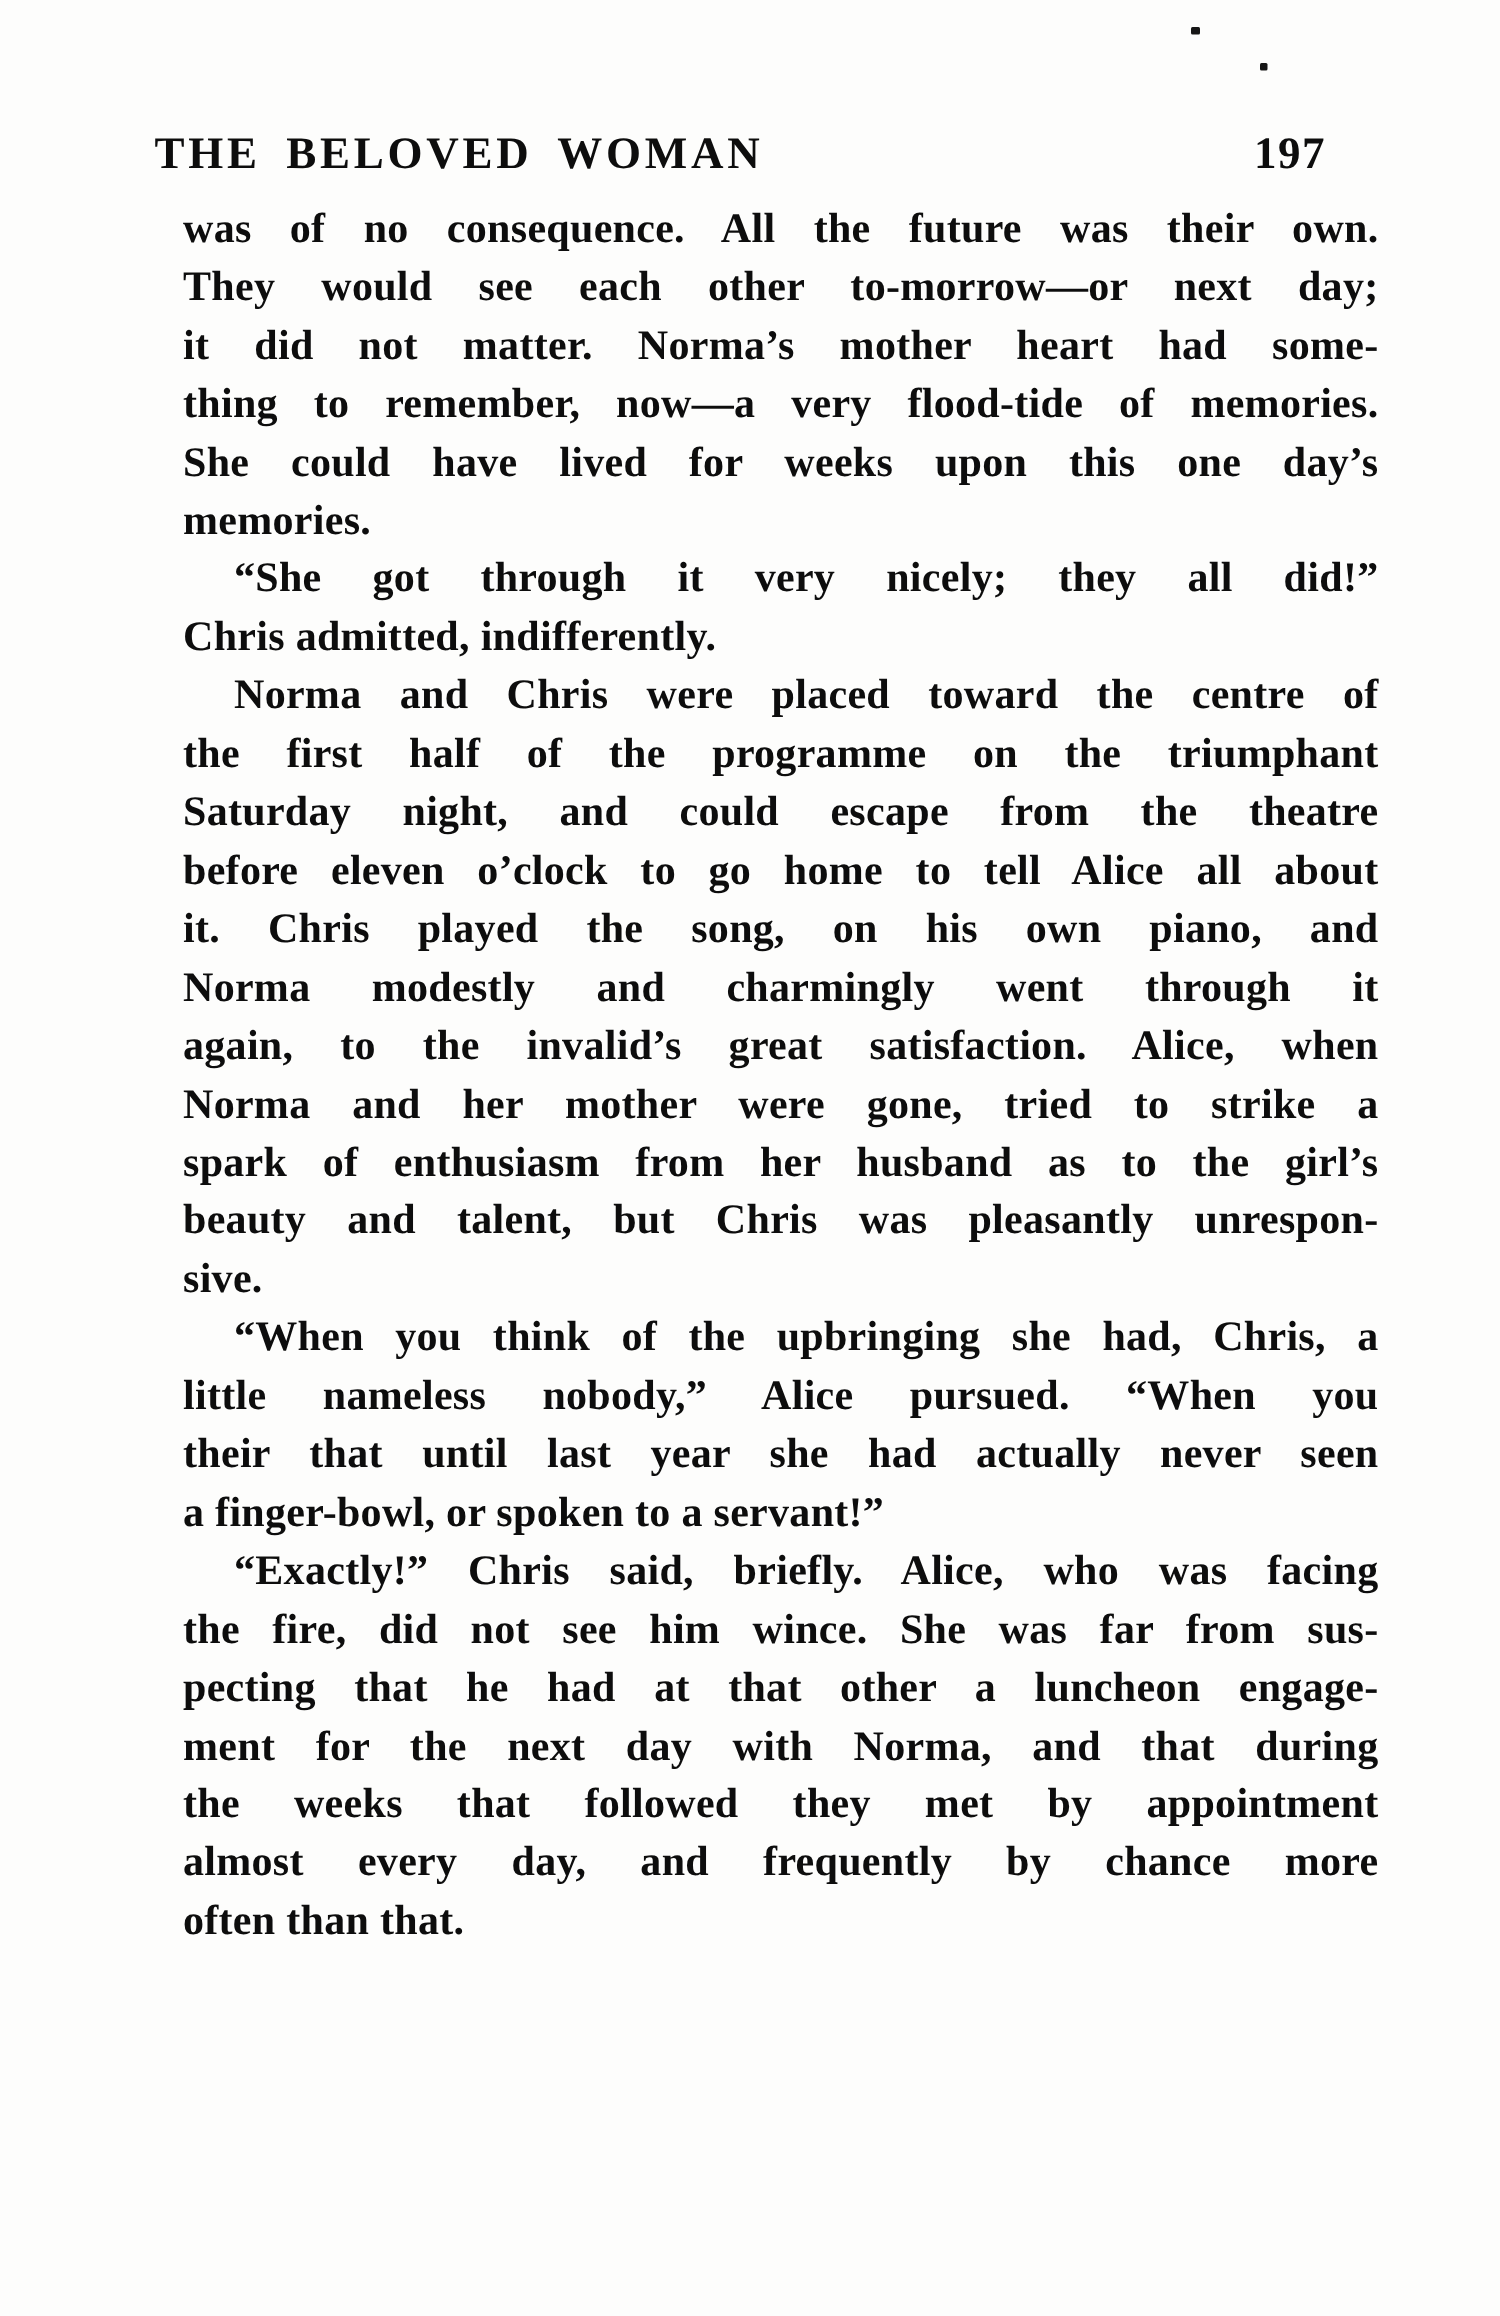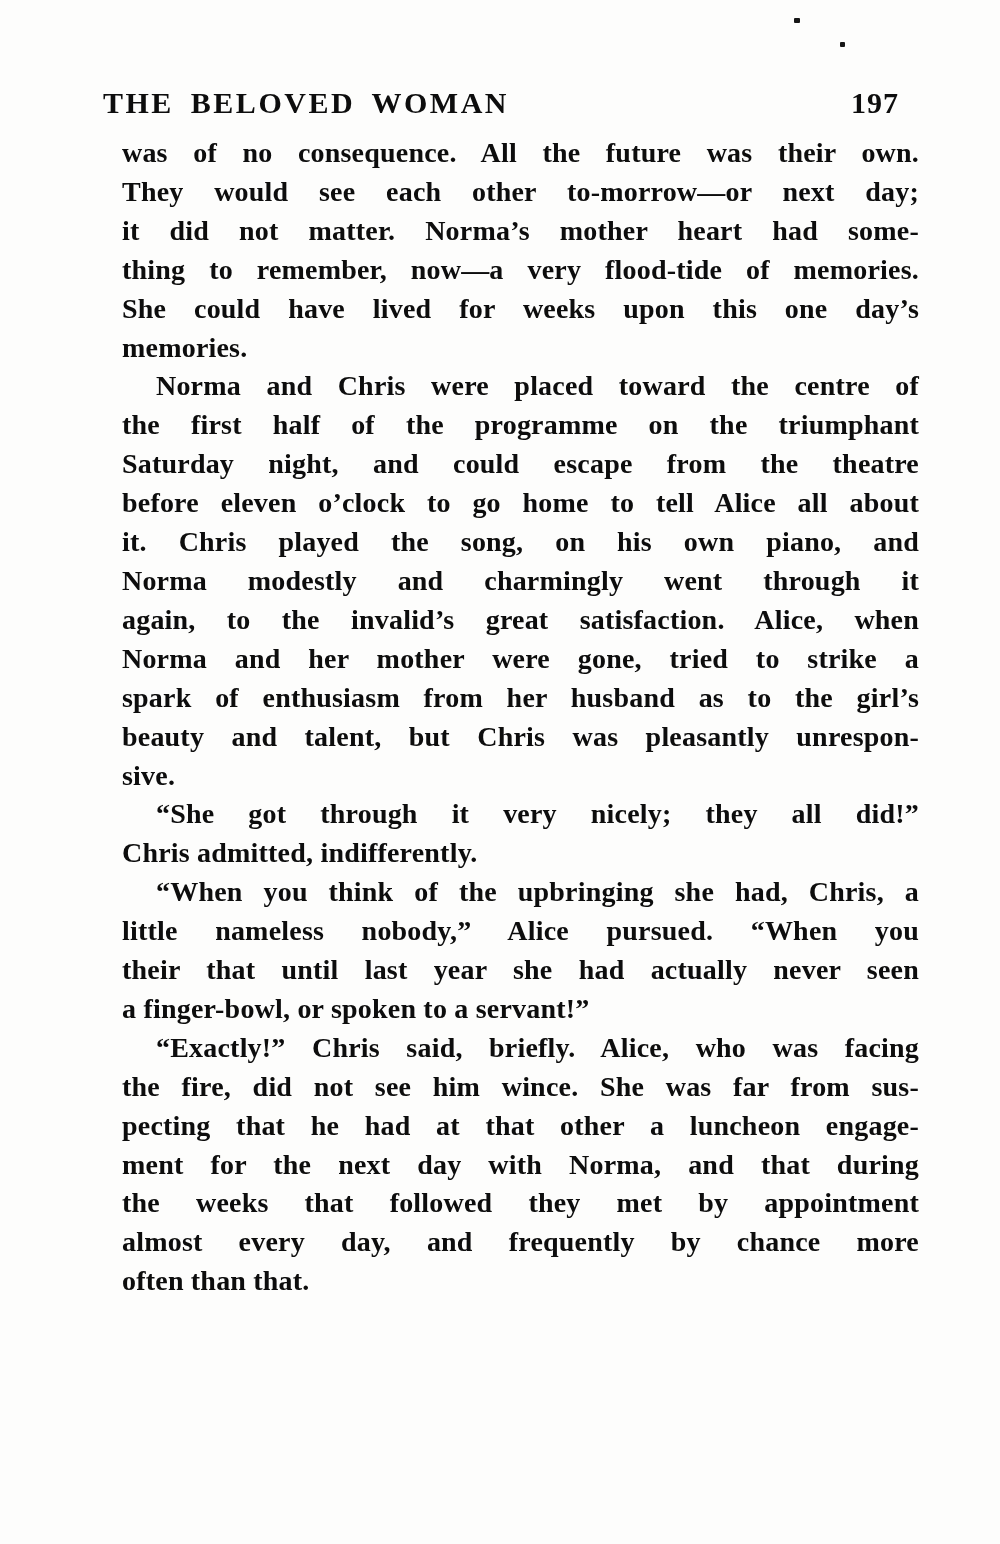--- a/index.html
+++ b/index.html
@@ -44,21 +44,21 @@
     width: 100%;
     text-align: left;
     font-size: 30px;
     font-weight: 700;
     letter-spacing: 2.5px;
     word-spacing: 7px;
     white-space: nowrap;
   }
   .page-number {
     position: absolute;
-    right: 1px;
+    right: 16px;
     top: 0;
     font-size: 30px;
     font-weight: 700;
     letter-spacing: 1px;
   }
   .text-block {
     position: absolute;
     left: 103px;
     top: 134px;
     width: 797px;
@@ -99,35 +99,35 @@
   <main class="text-block">
       <div class="paragraph">
         <div class="line">was of no consequence.  All the future was their own.</div>
         <div class="line">They would see each other to-morrow—or next day;</div>
         <div class="line">it did not matter.  Norma’s mother heart had some-</div>
         <div class="line">thing to remember, now—a very flood-tide of memories.</div>
         <div class="line">She could have lived for weeks upon this one day’s</div>
         <div class="line final">memories.</div>
       </div>
       <div class="paragraph indent">
+        <div class="line">“She got through it very nicely; they all did!”</div>
+        <div class="line final">Chris admitted, indifferently.</div>
+      </div>
+      <div class="paragraph indent">
         <div class="line">Norma and Chris were placed toward the centre of</div>
         <div class="line">the first half of the programme on the triumphant</div>
         <div class="line">Saturday night, and could escape from the theatre</div>
         <div class="line">before eleven o’clock to go home to tell Alice all about</div>
         <div class="line">it.  Chris played the song, on his own piano, and</div>
         <div class="line">Norma modestly and charmingly went through it</div>
         <div class="line">again, to the invalid’s great satisfaction.  Alice, when</div>
         <div class="line">Norma and her mother were gone, tried to strike a</div>
         <div class="line">spark of enthusiasm from her husband as to the girl’s</div>
         <div class="line">beauty and talent, but Chris was pleasantly unrespon-</div>
         <div class="line final">sive.</div>
-      </div>
-      <div class="paragraph indent">
-        <div class="line">“She got through it very nicely; they all did!”</div>
-        <div class="line final">Chris admitted, indifferently.</div>
       </div>
       <div class="paragraph indent">
         <div class="line">“When you think of the upbringing she had, Chris, a</div>
         <div class="line">little nameless nobody,” Alice pursued.  “When you</div>
         <div class="line">their that until last year she had actually never seen</div>
         <div class="line final">a finger-bowl, or spoken to a servant!”</div>
       </div>
       <div class="paragraph indent">
         <div class="line">“Exactly!” Chris said, briefly.  Alice, who was facing</div>
         <div class="line">the fire, did not see him wince.  She was far from sus-</div>

